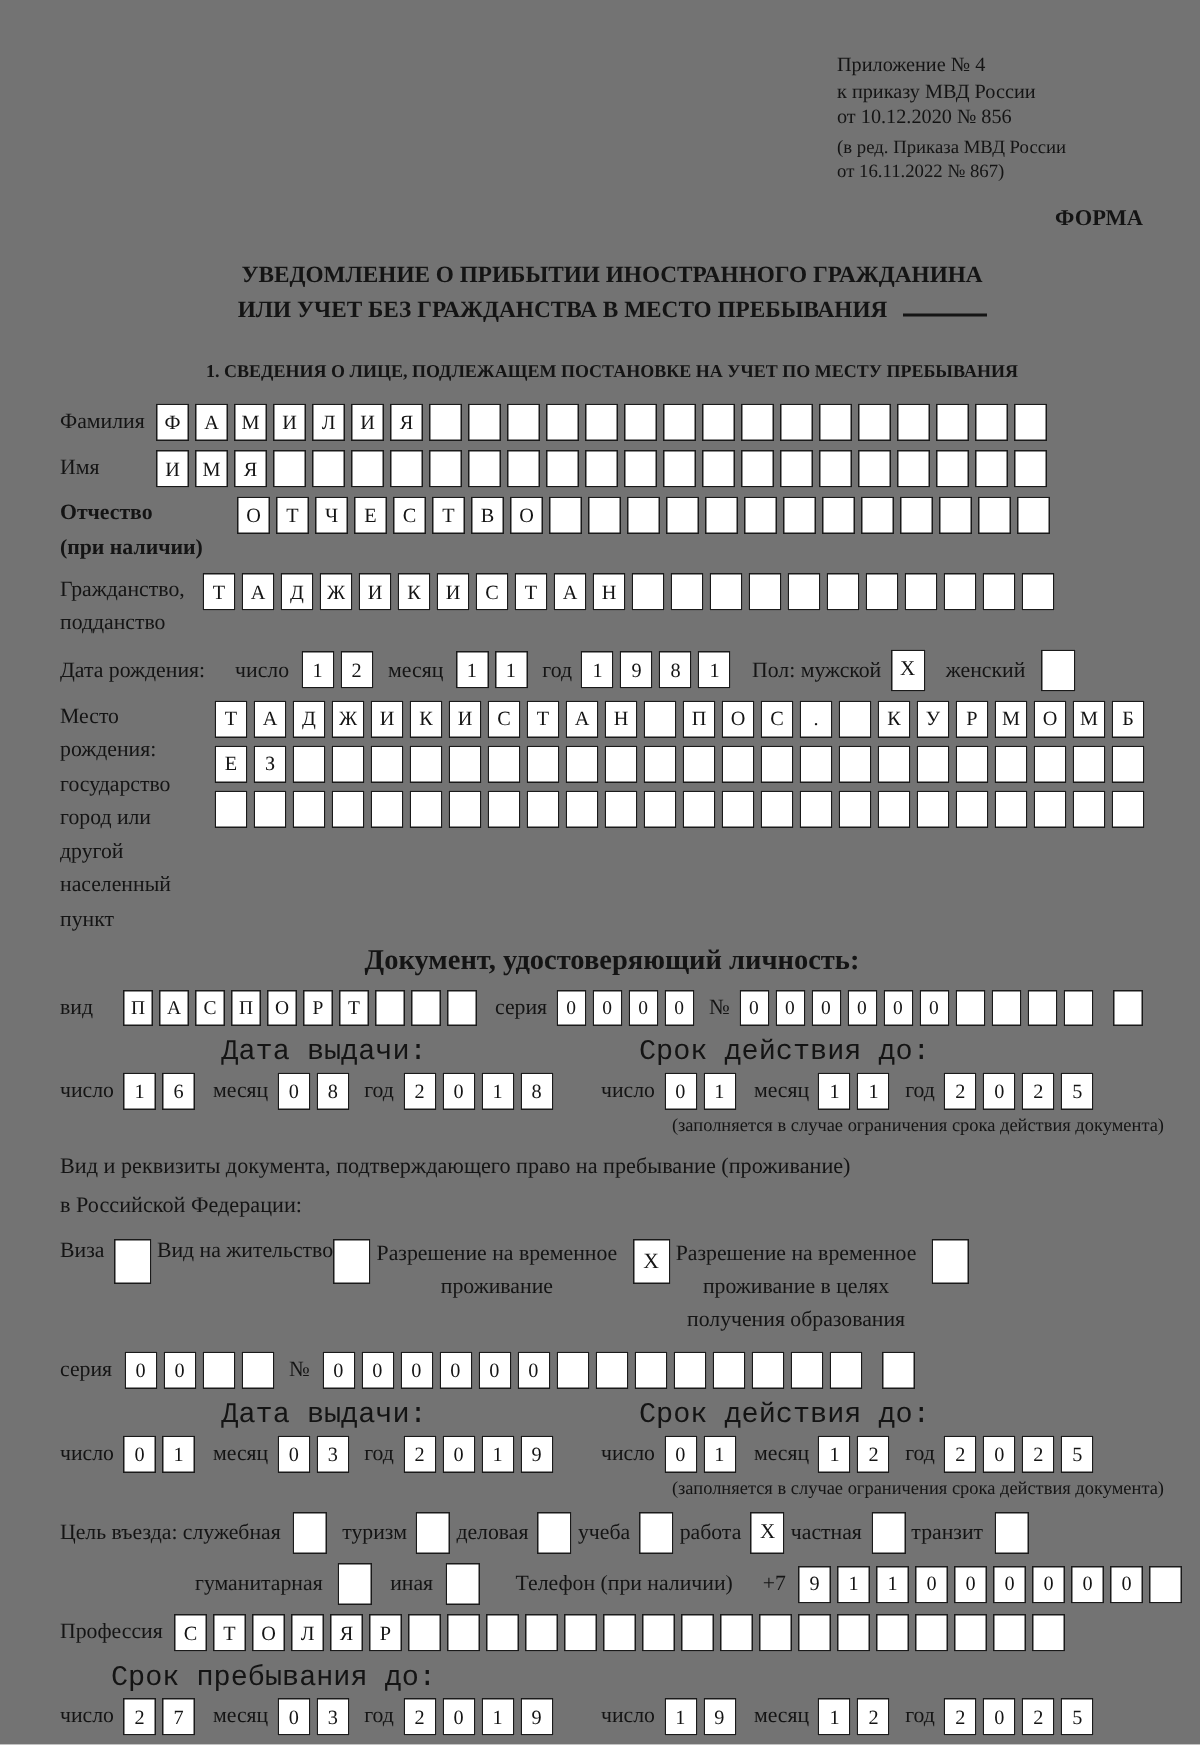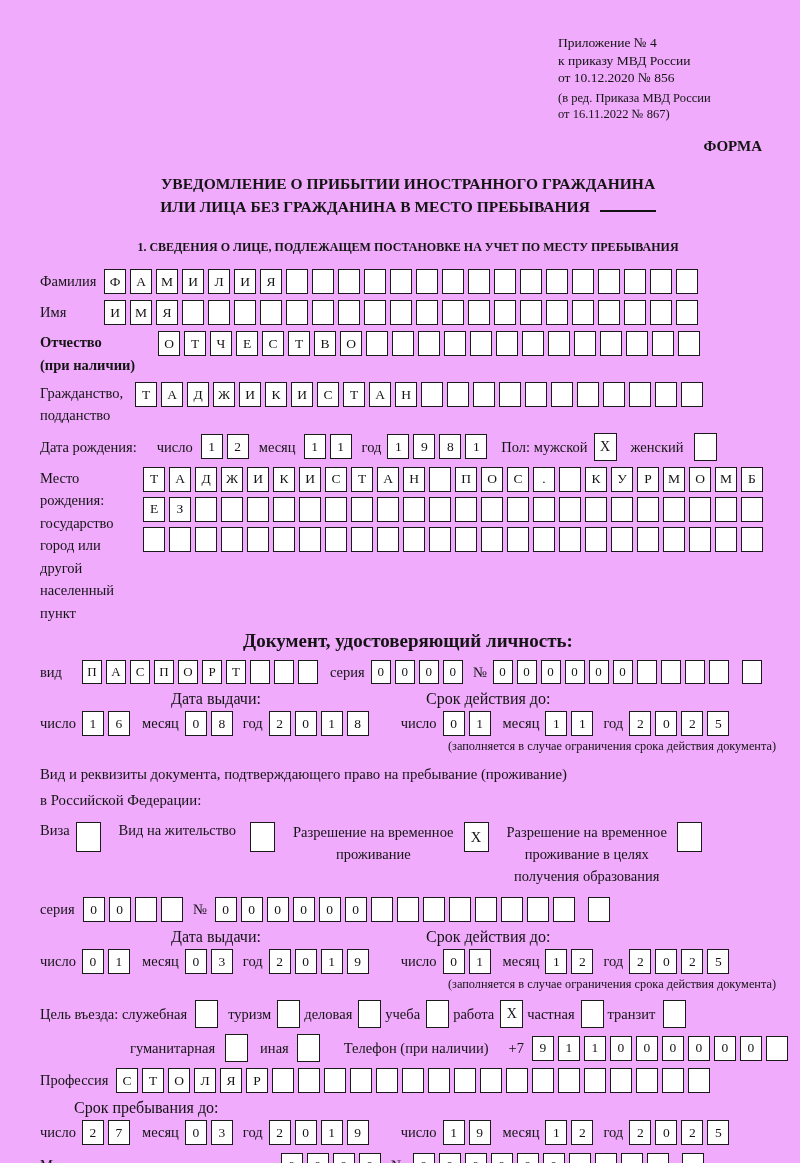--- a/index.html
+++ b/index.html
@@ -1,56 +1,56 @@
 <!DOCTYPE html>
 <html><head>
 <meta charset="utf-8">
 <style>
   html,body { margin:0; padding:0; background:#ffffff; }
   .page {
     position:relative; width:800px; height:1163px; box-sizing:border-box;
     padding:34px 24px 8px 40px; overflow:hidden;
-    font-family:"Liberation Serif", serif; color:#141414; background:#f0abfc;
+    font-family:"Liberation Serif", serif; color:#141414; background:#737373;
   }
   
   .appendix { margin-left:auto; width:218px; font-size:13.5px; line-height:1.3; }
   .appendix .amend { font-size:12.5px; margin-top:3px; line-height:1.3; }
   .forma { text-align:right; padding-right:14px; font-weight:bold; font-size:15px; margin-top:16px; }
   
   .title { text-align:center; font-weight:bold; font-size:15.5px; line-height:1.45; margin-top:18px; }
   .uline { display:inline-block; width:56px; border-bottom:2px solid #141414; margin-left:10px; vertical-align:baseline; }
   .sec1 { text-align:center; font-weight:bold; font-size:12px; margin-top:22px; margin-bottom:14px; }
   
   .row { display:flex; align-items:flex-start; margin-bottom:6px; }
   .row.ac { align-items:center; }
   .lbl { font-size:14.5px; line-height:1.3; flex:0 0 auto; }
   .lblcol { font-size:14.5px; line-height:1.55; flex:0 0 auto; }
   .w64 { width:64px; } .w118 { width:118px;font-weight:bold; } .w95 { width:95px; } .w103 { width:103px; }
   .w42 { width:36px; } .w68 { width:68px; } .w170 { width:170px; }
   .ml6 { margin-left:6px; } .ml8 { margin-left:8px; } .ml10 { margin-left:10px; }
-  .ml14 { margin-left:14px; } .ml20 { margin-left:20px; } .ml28 { margin-left:28px; } .ml90 { margin-left:90px; }
+  .ml14 { } .ml20 { margin-left:20px; } .ml28 { margin-left:28px; } .ml90 { margin-left:90px; }
   
   .cells { display:flex; flex:0 0 auto; }
   .cell {
     box-sizing:border-box; flex:0 0 auto; width:22px; height:25px;
     border:1.5px solid #1a1a1a; margin-right:4px;
     display:flex; align-items:center; justify-content:center;
     font-size:13.5px; font-family:"Liberation Serif", serif; background:#fff;
   }
   .sm .cell { width:20px; height:24px; font-size:13px; }
   .cbm .cell { width:23px; height:28px; font-size:14px; }
   .cb .cell { width:25px; height:30px; font-size:14.5px; }
   .gapL { margin-left:9px; }
   .stack { flex:1 1 auto; }
   .stack .cells { margin-bottom:5px; }
   
   .dochead { text-align:center; font-weight:bold; font-size:19px; margin:4px 0 8px; }
   
   .dblock { margin:2px 0 8px; }
-  .dhead { display:flex; font-size:16px; }
+  .dhead { display:flex; font-size:19px;font-family:Liberation Mono, monospace; }
   .dh-l { width:352px; text-align:center; }
   .dh-r { margin-left:34px; }
   .dvals { display:flex; align-items:center; margin-top:3px; }
   .dgroup { display:flex; align-items:center; flex:0 0 auto; }
   .dgroup .t { font-size:14.5px; margin-right:6px; }
   .dnote { text-align:right; font-size:12.3px; margin-top:3px; }
   
   .restext { font-size:14.8px; line-height:1.75; margin-top:2px; }
   .opts { display:flex; align-items:flex-start; margin:8px 0 10px; font-size:14.5px; }
   .optcol { text-align:center; line-height:1.5; flex:0 0 auto; }
@@ -68,21 +68,21 @@
       <div>(в ред. Приказа МВД России</div>
       <div>от 16.11.2022 № 867)</div>
     </div>
   </div>
 
   <div class="forma">ФОРМА</div>
 
   <div class="title">
     <div>УВЕДОМЛЕНИЕ О ПРИБЫТИИ ИНОСТРАННОГО ГРАЖДАНИНА</div>
     <div>
-      <span>ИЛИ ЛИЦА БЕЗ ГРАЖДАНИНА В МЕСТО ПРЕБЫВАНИЯ</span><span class="uline"></span>
+      <span>ИЛИ УЧЕТ БЕЗ ГРАЖДАНСТВА В МЕСТО ПРЕБЫВАНИЯ</span><span class="uline"></span>
     </div>
   </div>
 
   <div class="sec1">1. СВЕДЕНИЯ О ЛИЦЕ, ПОДЛЕЖАЩЕМ ПОСТАНОВКЕ НА УЧЕТ ПО МЕСТУ ПРЕБЫВАНИЯ</div>
 
   <div class="row ac">
     <div class="lbl w64">Фамилия</div>
     <div class="cells">
         <span class="cell">Ф</span>
         <span class="cell">А</span>

